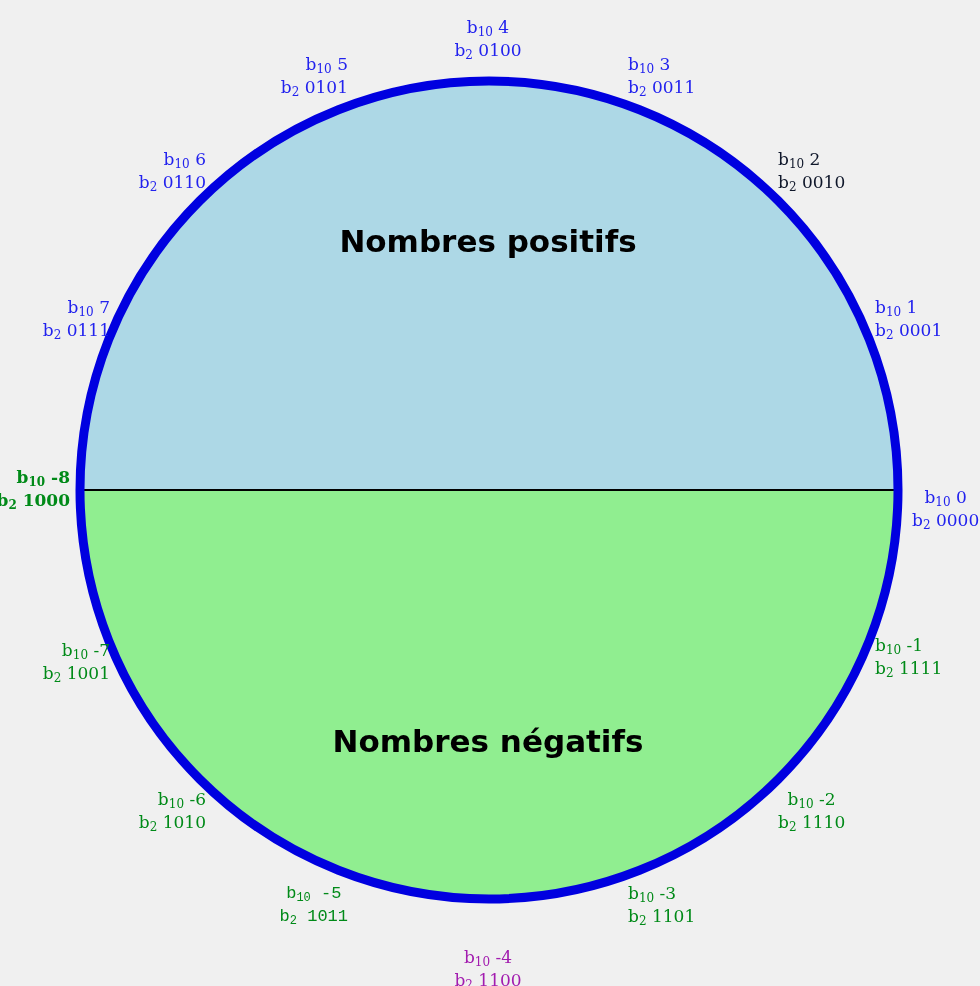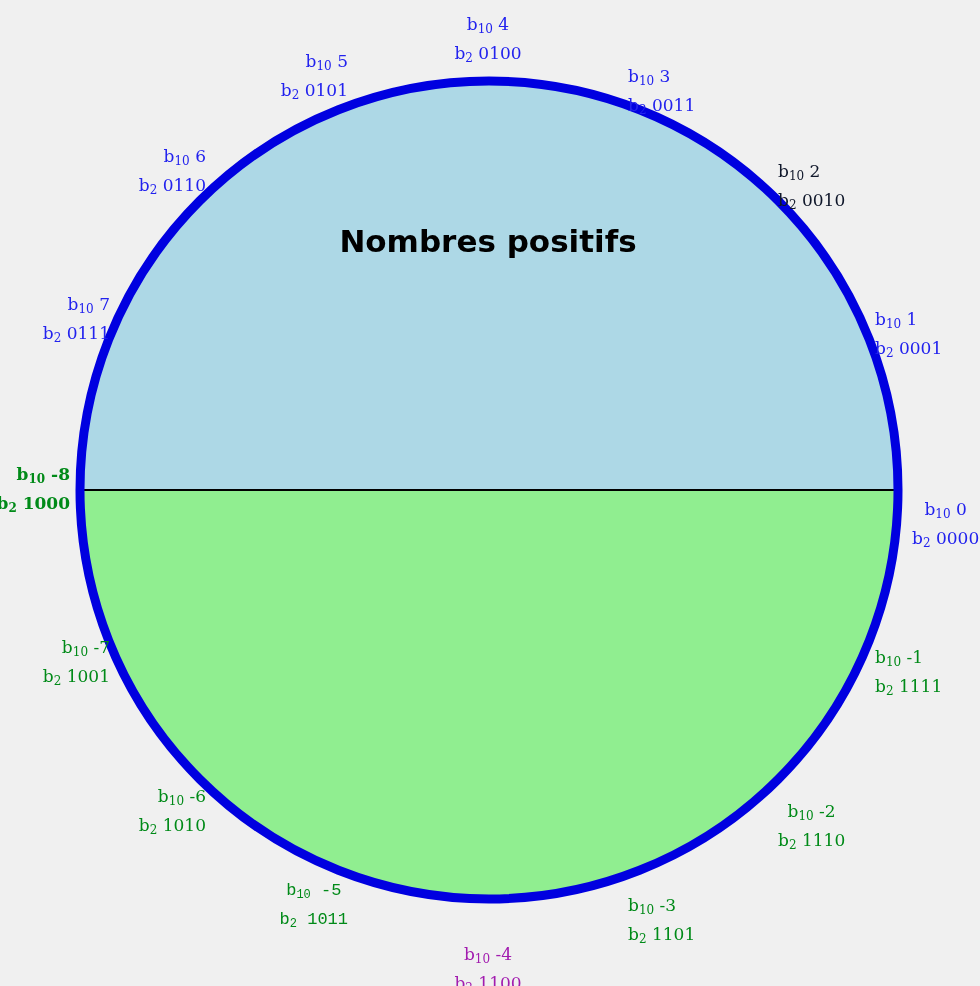--- a/index.html
+++ b/index.html
@@ -33,30 +33,29 @@
     font-size: 31px;
     color: #000000;
     white-space: nowrap;
     transform: translate(-50%, -50%);
     letter-spacing: 0px;
   }
   .value-label {
     position: absolute;
     font-family: "DejaVu Serif", "Liberation Serif", serif;
     font-size: 17px;
-    line-height: 27px;
+    line-height: 21px;
     white-space: nowrap;
     transform: translate(-50%, -50%);
   }
   .value-label .vl-line {
     display: block;
   }
   .value-label.align-left {
     transform: translate(0, -50%);
-    margin-top: 15px;
   }
   .value-label.align-right {
     transform: translate(-100%, -50%);
   }
   .value-label.align-center {
     transform: translate(-50%, -50%);
     text-align: center;
   }
   .vl-sub {
     font-size: 12px;
@@ -80,20 +79,21 @@
       </clipPath>
     </defs>
     <circle id="half-positive" cx="489" cy="490" r="409" clip-path="url(#clip-top)" fill="#add8e6"></circle>
     <circle id="half-negative" cx="489" cy="490" r="409" clip-path="url(#clip-bottom)" fill="#90ee90"></circle>
     <line id="divider" x1="80" y1="490" x2="898" y2="490" stroke="#000000" stroke-width="2"></line>
     <circle id="outline" cx="489" cy="490" r="409" fill="none" stroke="#0000e0" stroke-width="9"></circle>
   </svg>
 
   <div class="region-label" id="label-positive" style="left: 488px; top: 241px;">Nombres positifs</div>
 
+  <div class="region-label" id="label-negative" style="left: 488px; top: 741px;">Nombres négatifs</div>
 
   <div id="value-labels">
       <div class="value-label align-left" style="left: 912px; top: 510px; color: rgb(34, 34, 238); text-align: center;">
         <span class="vl-line">b<span class="vl-sub">10</span> 0</span>
         <span class="vl-line">b<span class="vl-sub">2</span> 0000</span>
       </div>
       <div class="value-label align-left" style="left: 875px; top: 320px; color: rgb(34, 34, 238); text-align: left;">
         <span class="vl-line">b<span class="vl-sub">10</span> 1</span>
         <span class="vl-line">b<span class="vl-sub">2</span> 0001</span>
       </div>

